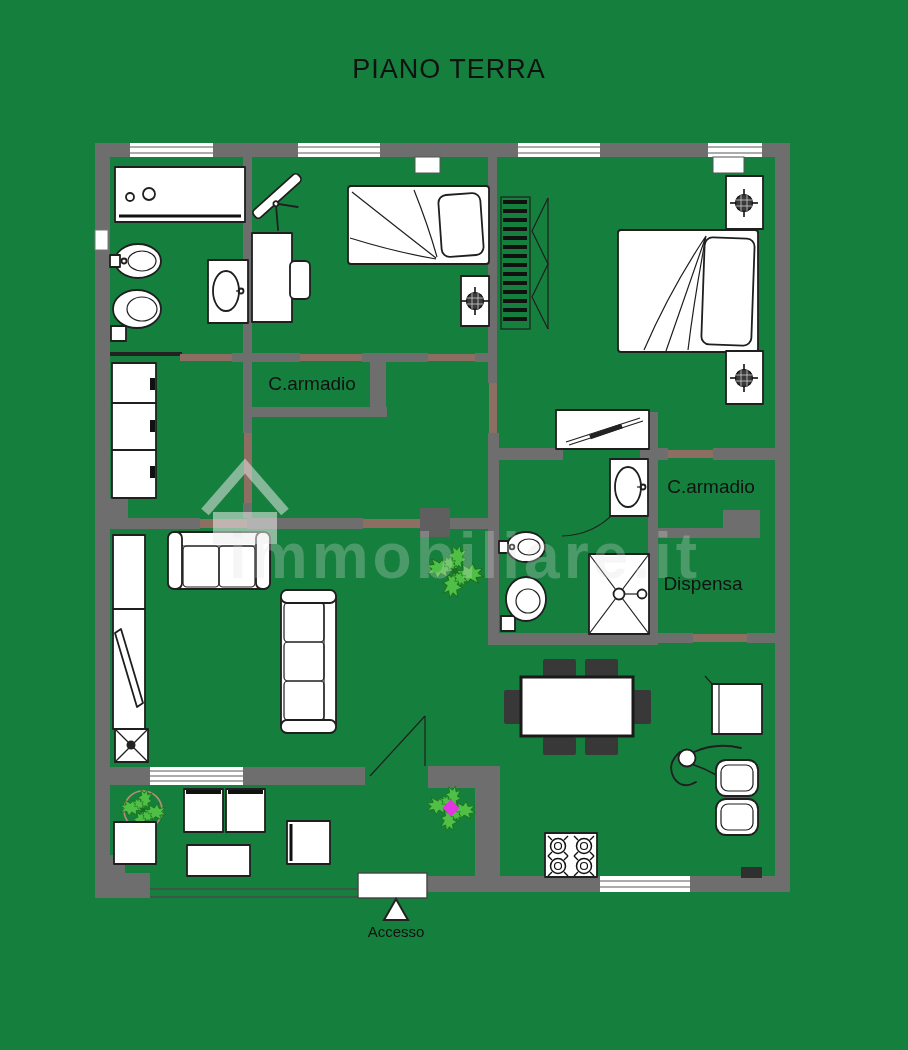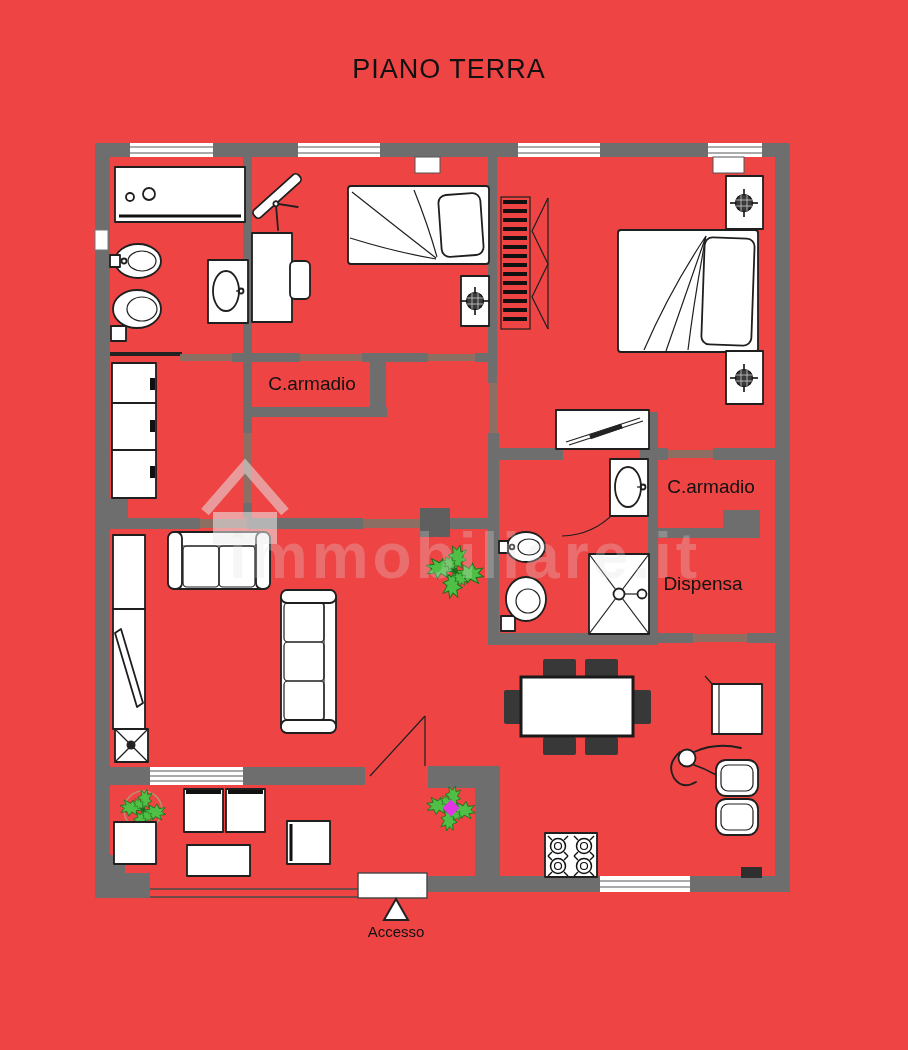--- a/index.html
+++ b/index.html
@@ -1,16 +1,16 @@
 <!DOCTYPE html>
 <html><head>
 <meta charset="utf-8">
 <style>
   html,body { margin:0; padding:0; background:#fff; }
-  .stage { position:relative; width:908px; height:1050px; background:#ef4444; overflow:hidden;
+  .stage { position:relative; width:908px; height:1050px; background:#15803d; overflow:hidden;
            font-family:"Liberation Sans", sans-serif; }
   svg { position:absolute; left:0; top:0; }
   
   .w   { fill:#6e6e6e; }
   .wd  { fill:#5f5f5f; }
   .blkw{ fill:#2f2f2f; }
   .br  { fill:#8d6e63; }
   
   .ln  { stroke:#1f1f1f; fill:none; stroke-width:1.8; stroke-linecap:round; stroke-linejoin:round; }
   .lnf { stroke:#1f1f1f; fill:#ffffff; stroke-width:1.8; stroke-linejoin:round; }

